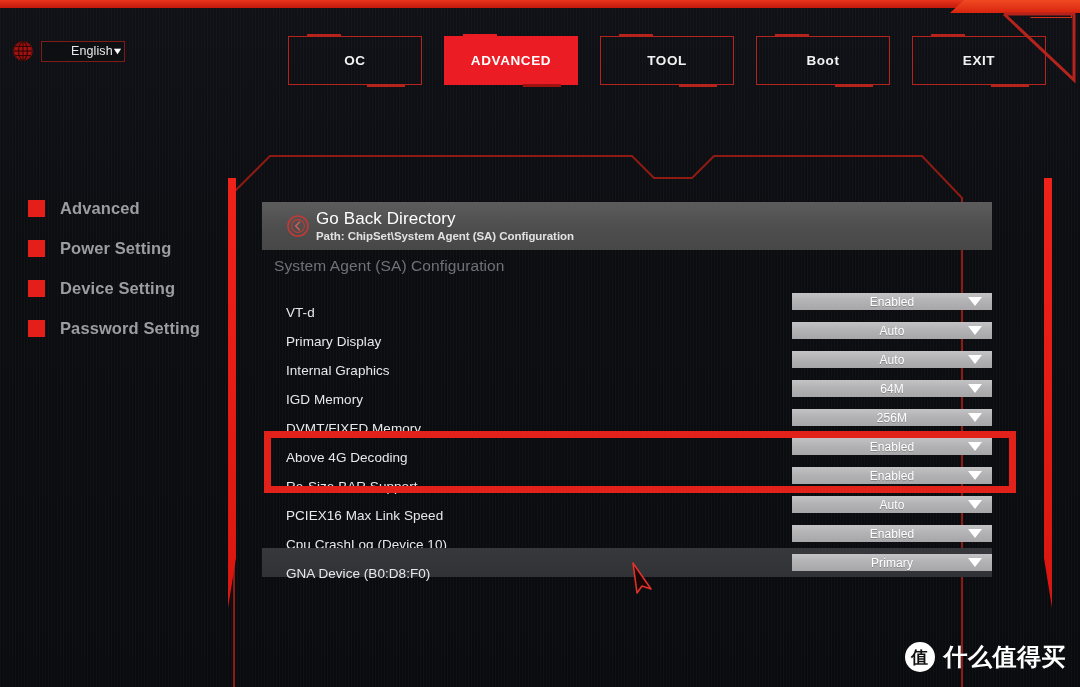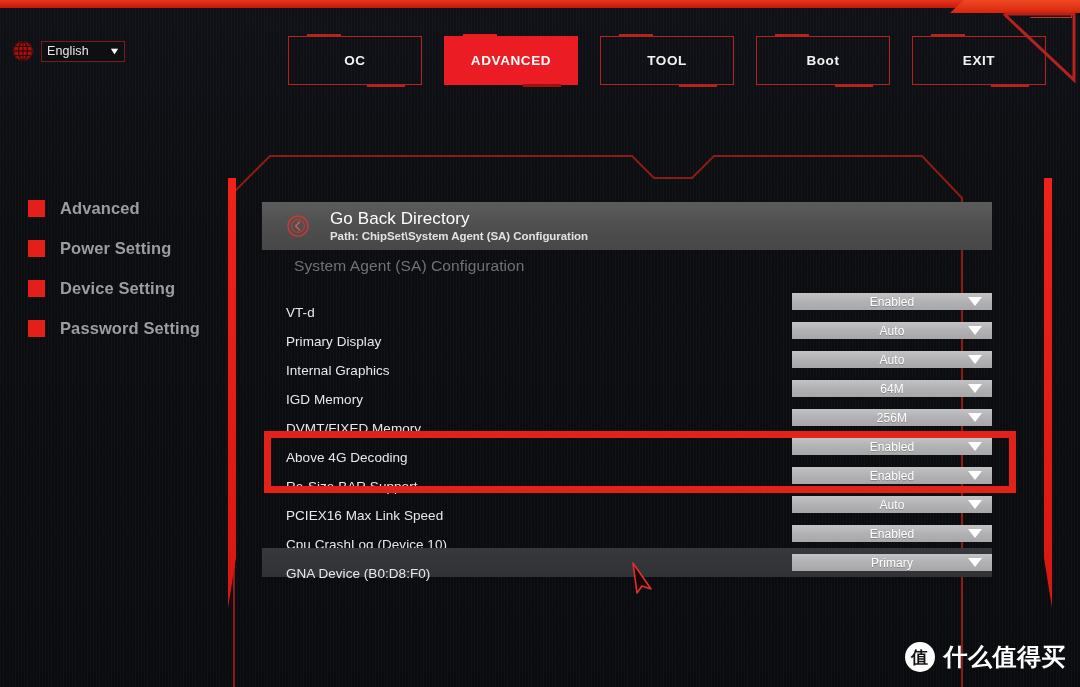--- a/index.html
+++ b/index.html
@@ -64,20 +64,21 @@
     width: 84px; height: 21px;
     border: 1px solid #7e1d18;
     background: #0e0f13;
     padding: 0 5px;
     justify-content: space-between;
   }
   .lang-text {
     color: #e9e9ea;
     font-size: 12.5px;
     letter-spacing: .1px;
+    margin-left: 24px;
   }
   .lang-caret {
     color: #ffffff;
     font-size: 9px;
     line-height: 1;
     transform: scaleX(1.35);
   }
 
   
   .nav {
@@ -177,39 +178,39 @@
   
   .gobacknav {
     position: absolute;
     left: 262px; top: 202px;
     width: 730px; height: 48px;
     background: linear-gradient(180deg, #5c5c5c 0%, #4e4e4e 52%, #474747 100%);
     display: flex; align-items: center;
     cursor: pointer;
   }
   .goback-icon { margin-left: 24px; width: 24px; height: 24px; display: block; }
-  .goback-texts { margin-left: 20px; }
+  .goback-texts { margin-left: 6px; }
   .goback-title {
     color: #ffffff;
     font-size: 17px;
     line-height: 20px;
     letter-spacing: .1px;
   }
   .goback-path {
     color: #e2e2e2;
     font-size: 11.5px;
     font-weight: bold;
     line-height: 15px;
     letter-spacing: -.05px;
   }
 
   
   .section-title {
     position: absolute;
-    left: 294px; top: 257px;
+    left: 274px; top: 257px;
     color: #6e7277;
     font-size: 15.5px;
     letter-spacing: .1px;
   }
 
   
   .rows {
     position: absolute;
     left: 262px; top: 287px;
     width: 730px;

